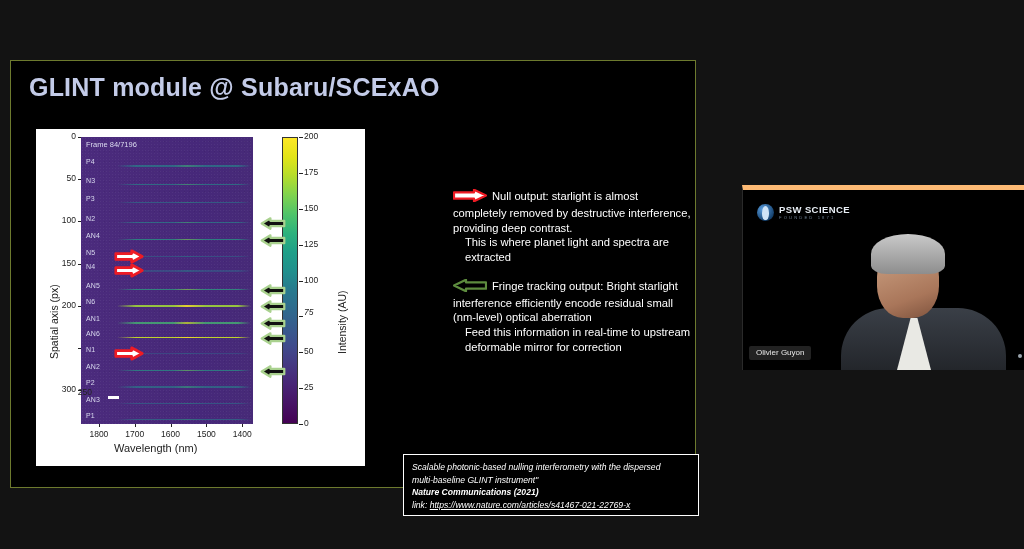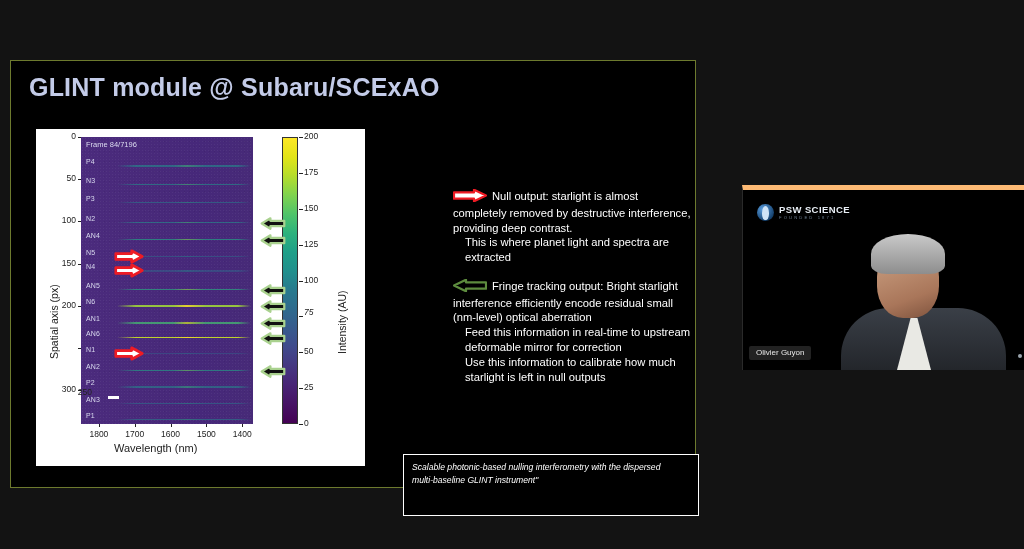--- a/index.html
+++ b/index.html
@@ -256,27 +256,28 @@
         <div class="indent">This is where planet light and spectra are extracted</div>
       </div>
 
       <div class="para" style="margin-top:14px">
         <span class="blk-icon-green">
           <svg width="34" height="13" viewBox="0 0 34 13">
             <path d="M33 3.4 H13 V0.7 L1 6.5 L13 12.3 V9.6 H33 Z" fill="#000000" stroke="#5d8c3e" stroke-width="2.2" stroke-linejoin="round"></path>
           </svg>
         </span><span class="bold">Fringe tracking output</span><span>: Bright starlight interference efficiently encode residual small (nm-level) optical aberration</span>
         <div class="indent">Feed this information in real-time to upstream deformable mirror for correction</div>
-        <div class="indent">Use this information to calibrate how much starlight is left in null outputs</div>
       </div>
     </div>
 
     <div id="cite">
       <div>Scalable photonic-based nulling interferometry with the dispersed</div>
       <div>multi-baseline GLINT instrument"</div>
+      <div class="b">Nature Communications (2021)</div>
+      <div><span>link: </span><a href="#">https://www.nature.com/articles/s41467-021-22769-x</a></div>
     </div>
   </div>
 
   <div id="video">
     <div id="psw-logo">
       <div id="psw-mark"></div>
       <div id="psw-text">
         <div id="psw-top">PSW SCIENCE</div>
         <div id="psw-sub">FOUNDED 1871</div>
       </div>

